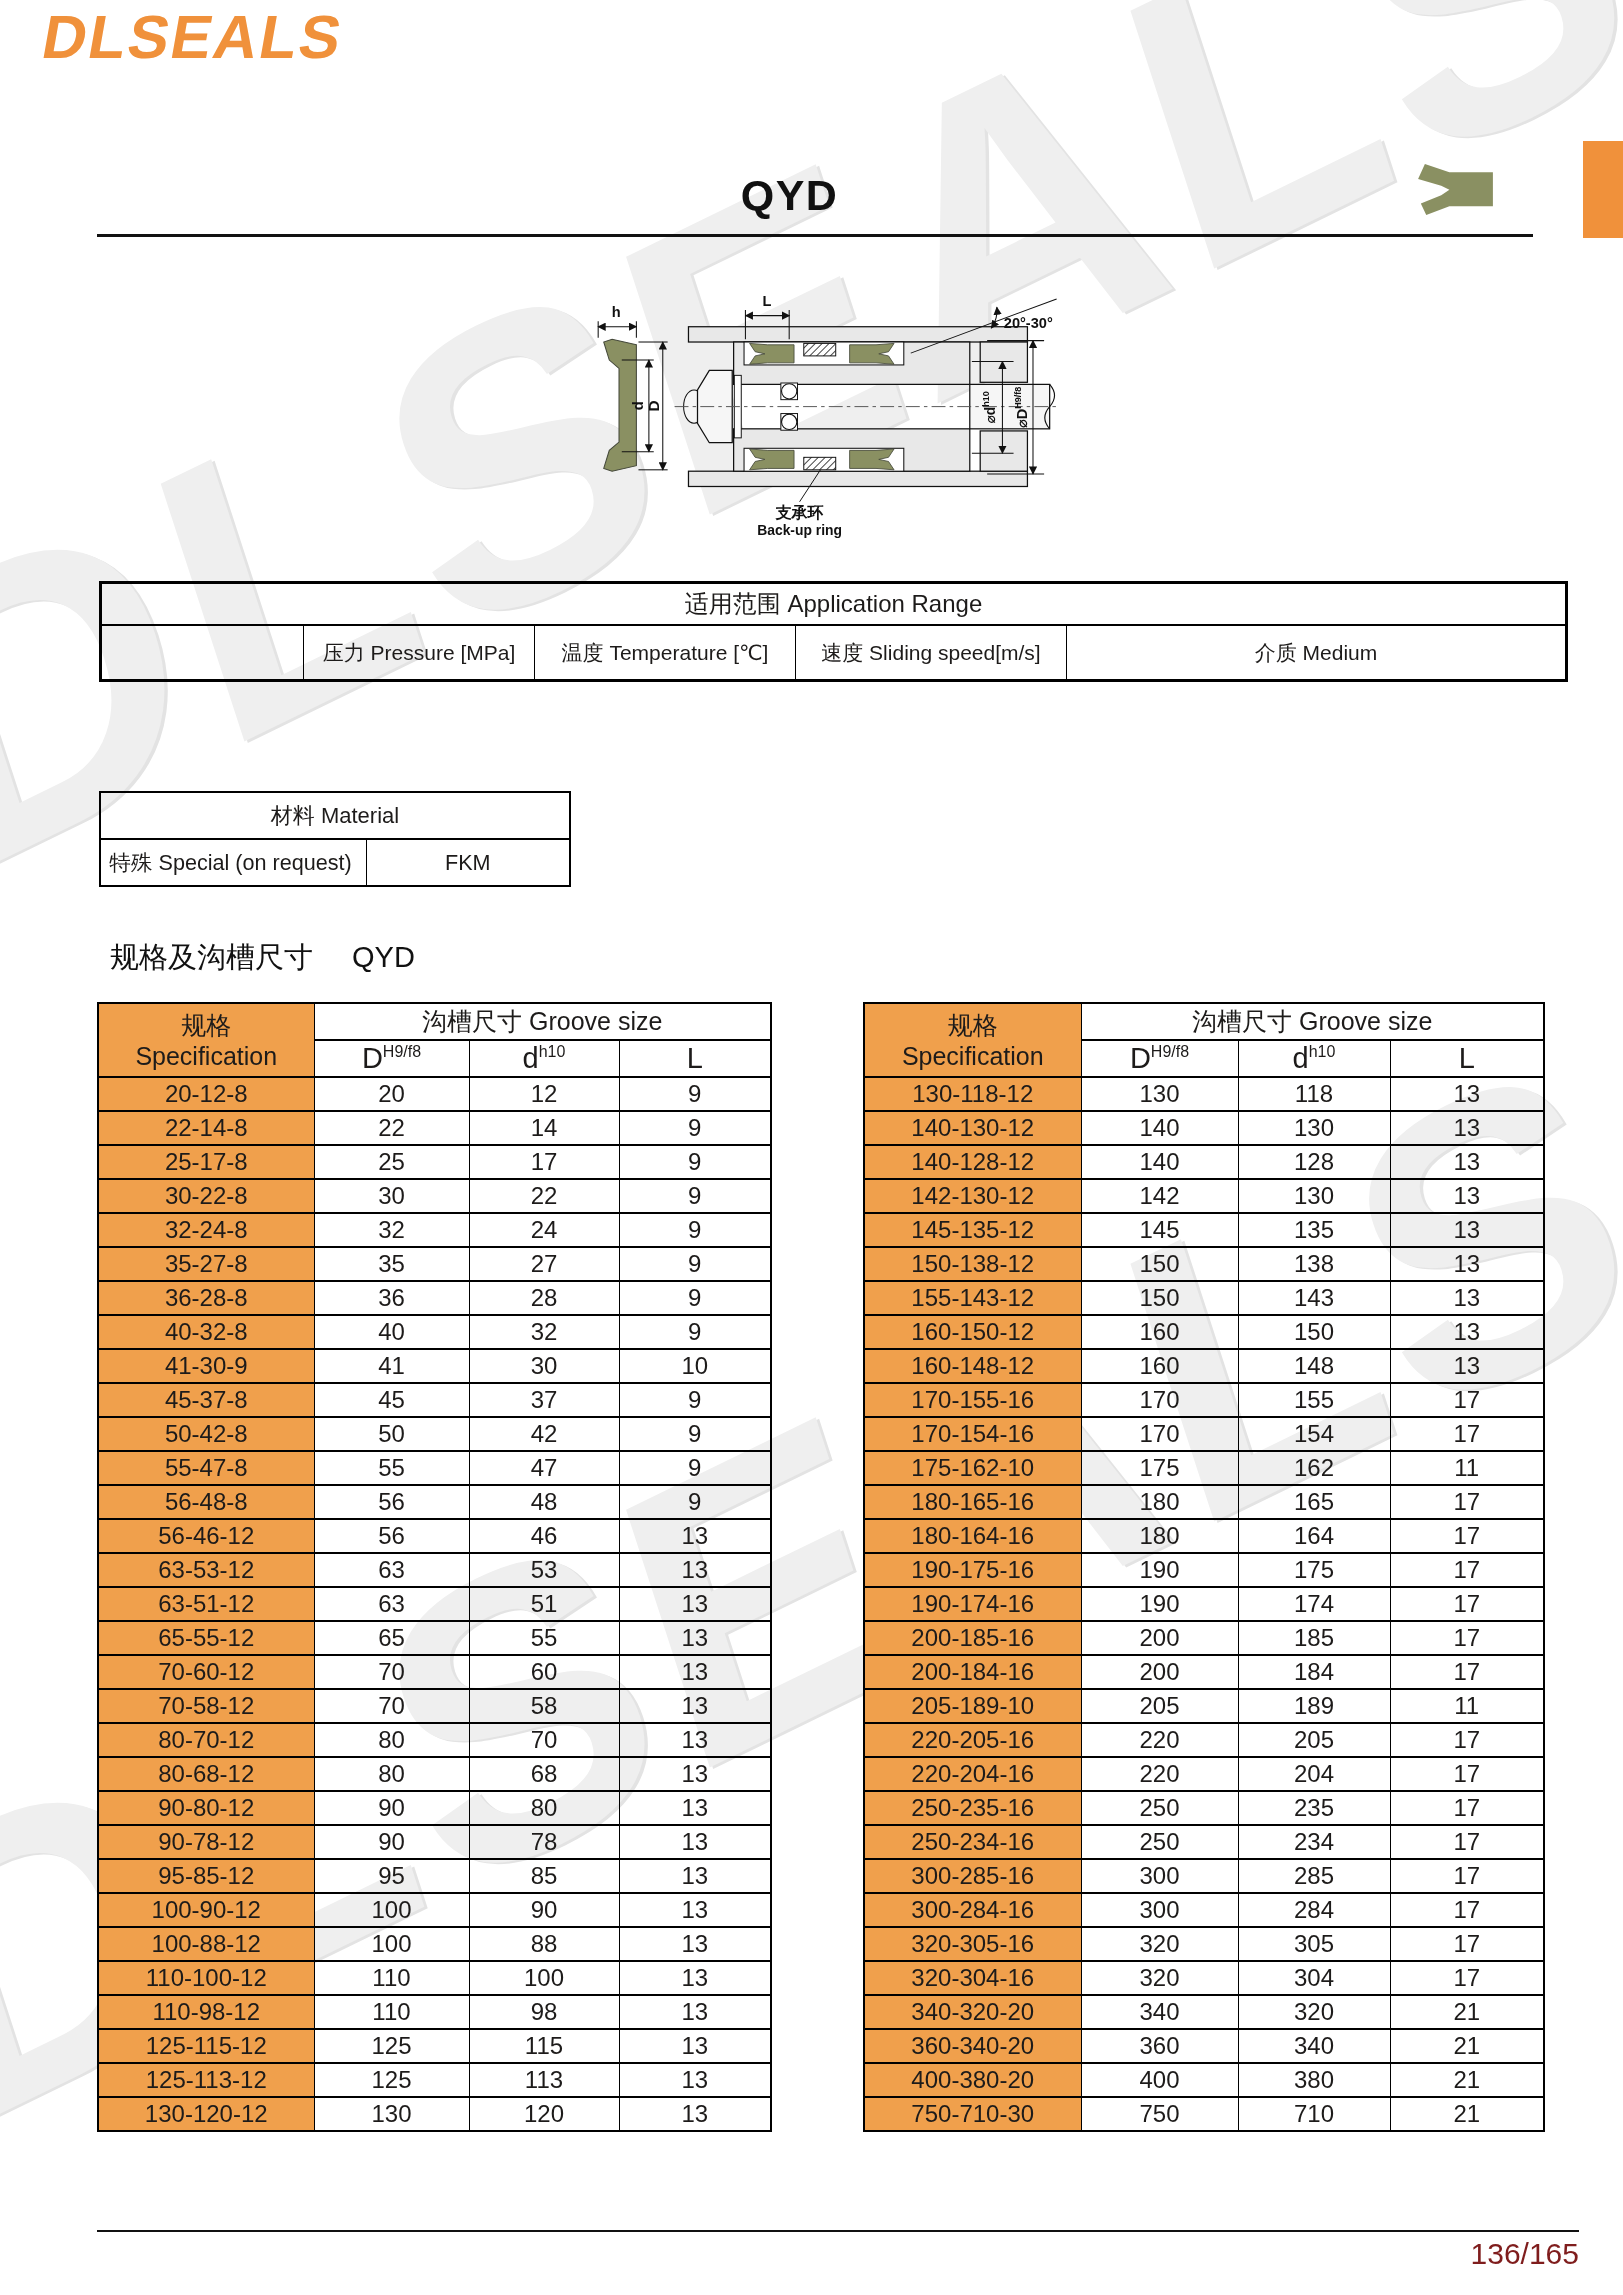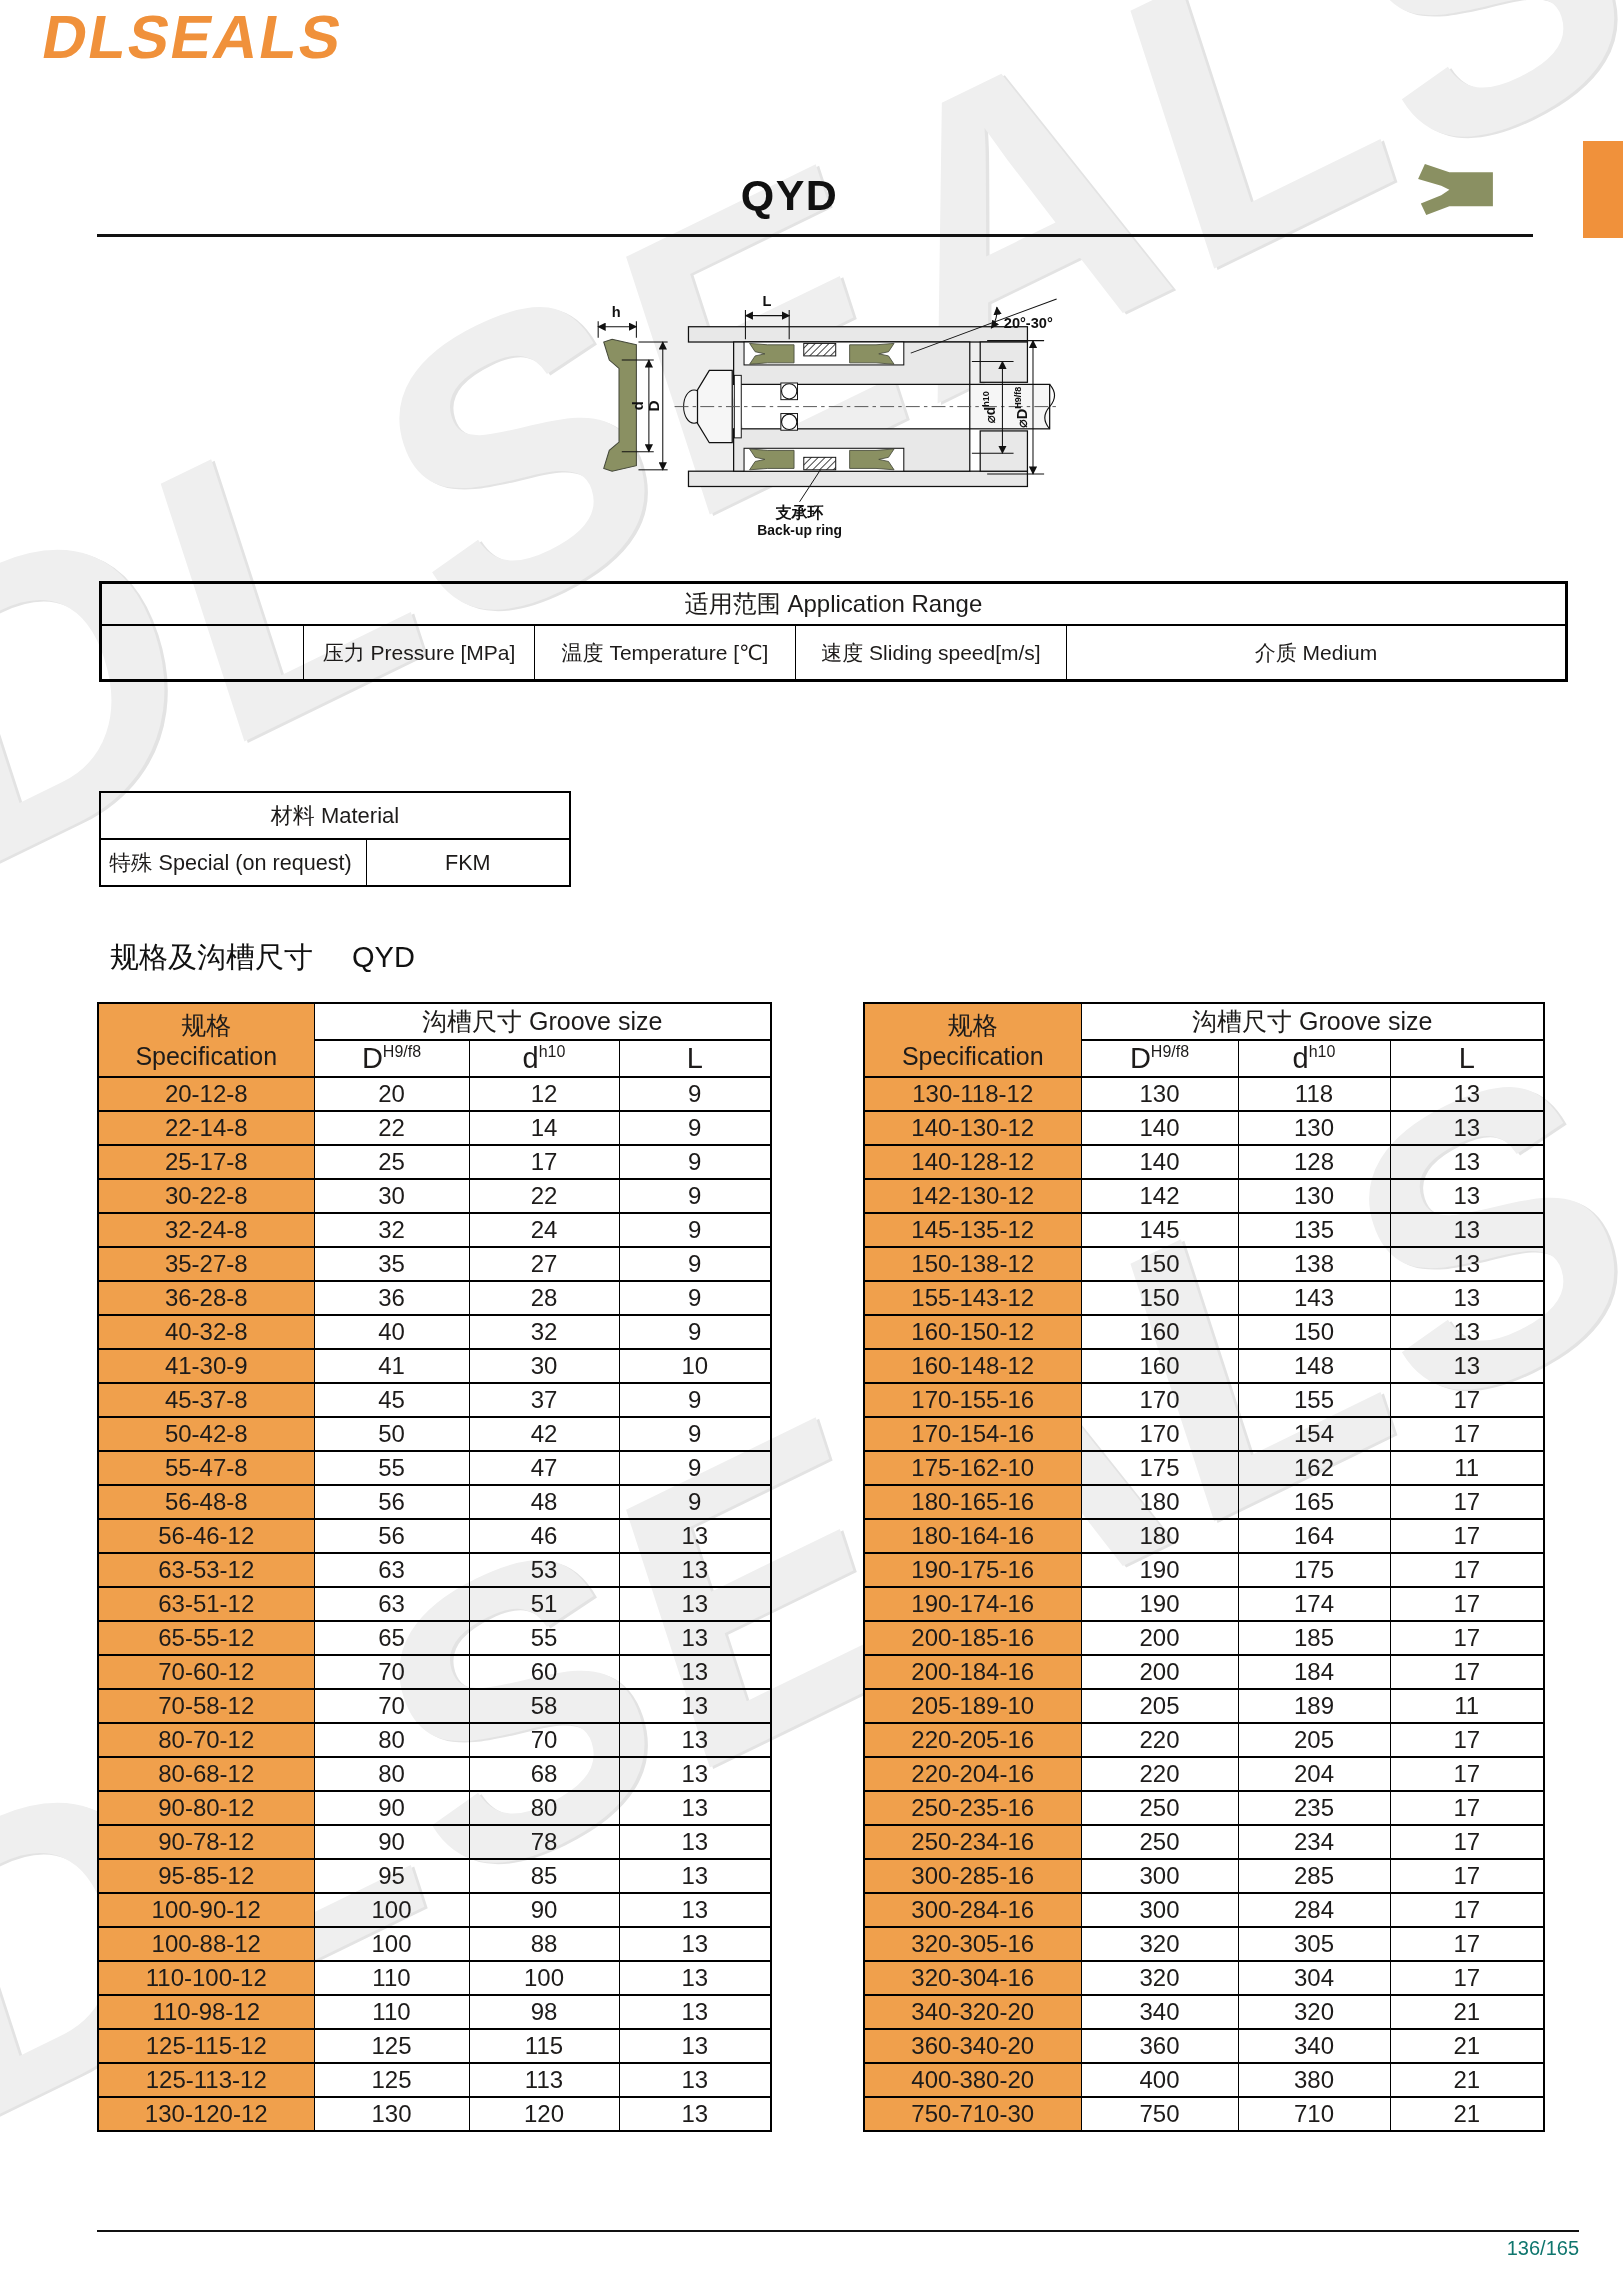--- a/index.html
+++ b/index.html
@@ -60,21 +60,21 @@
   .spec-table thead tr { height:37px; }
   .spec-table tbody tr { height:34px; }
   .spec-table th { font-size:25px; }
   .spec-table th.dim-h { font-size:29px; }
   .spec-table th.dim-h sup { font-size:16px; }
   .spec-table td { font-size:24px; }
   .spec-head-cell { background:#F0A04C; font-size:24px; }
   .spec-table td.spec-cell { background:#F0A04C; }
   
   .footer-rule { position:absolute; left:97px; top:2230px; width:1482px; height:2.1px; background:#111; }
-  .footer-num { position:absolute; right:45px; top:2237px; font-size:20px; color:#0f766e; }
+  .footer-num { position:absolute; right:45px; top:2237px; font-size:30px; color:#7f1d1d; }
 </style>
 </head>
 <body>
 
 <div class="page">
 
   <div class="wm" id="wm1">DLSEALS</div>
   <div class="wm" id="wm2">DLSEALS</div>
 
   <div class="content">

